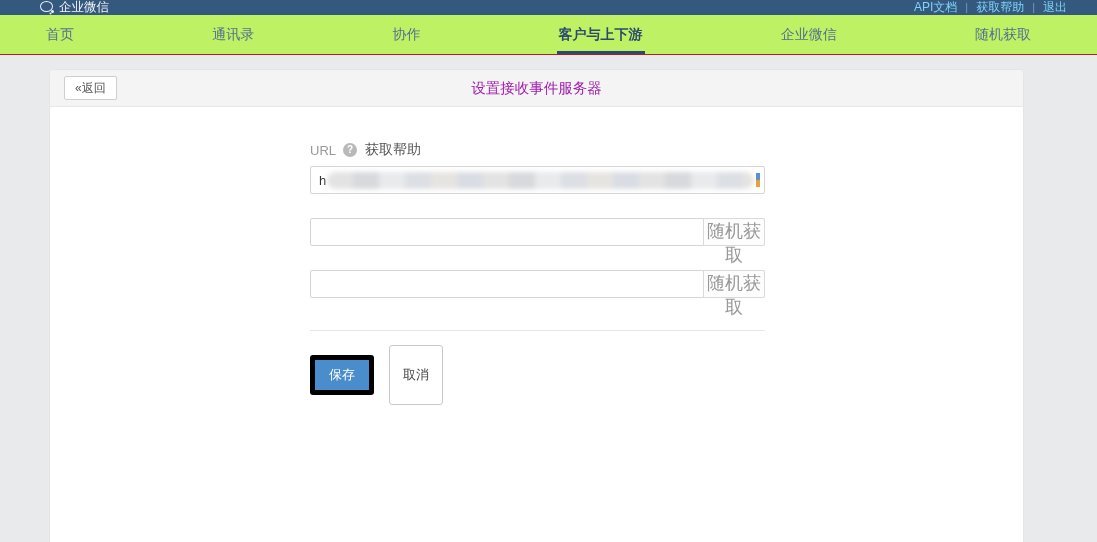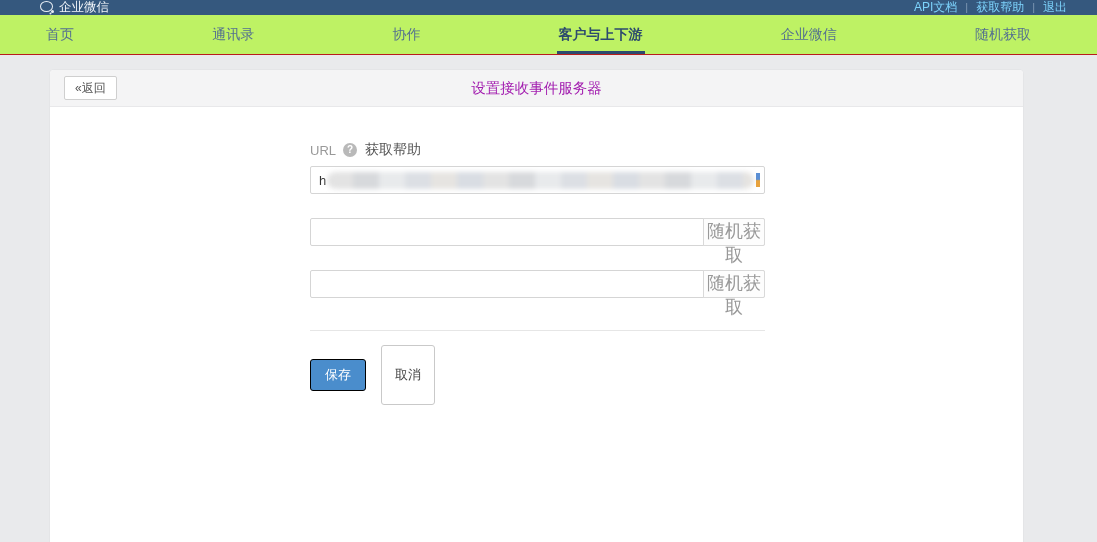--- a/index.html
+++ b/index.html
@@ -246,21 +246,21 @@
   .divider {
     width: 455px;
     height: 1px;
     background: #e6e6e6;
     margin: 32px 0 0 0;
   }
   .actions { margin-top: 14px; display: flex; align-items: center; }
   .btn-primary {
     background: #4a8dcc;
     color: #ffffff;
-    border: 1px solid #000000;
+    border: 5px solid #000000;
     border-radius: 3px;
     font-size: 13px;
     padding: 6px 14px;
     cursor: pointer;
     font-family: inherit;
   }
   .btn-default {
     background: #ffffff;
     color: #444;
     border: 1px solid #c9c9c9;

